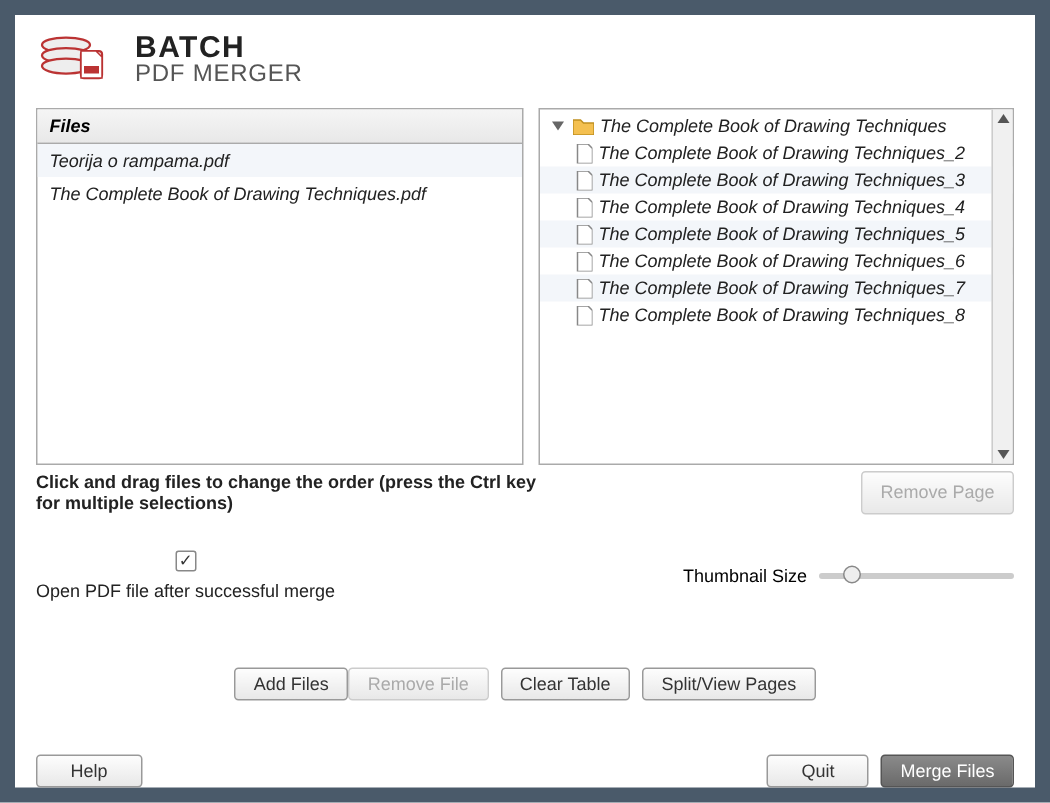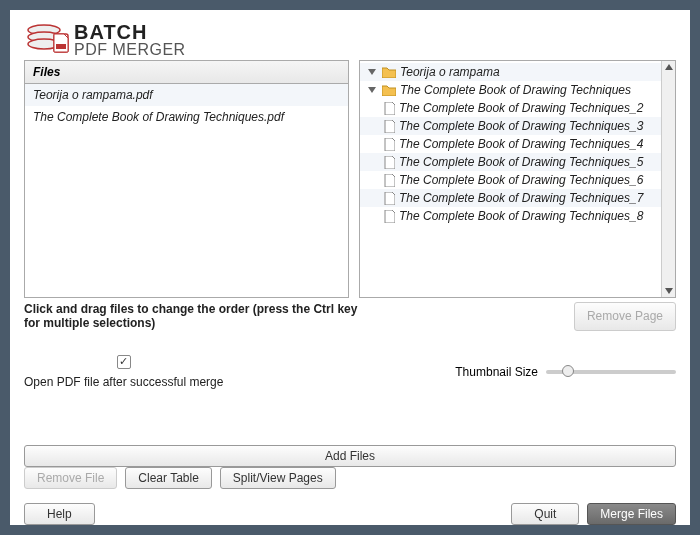--- a/index.html
+++ b/index.html
@@ -15,21 +15,22 @@
   background: #fff;
   margin: 10px;
   width: 680px;
   height: 515px;
   padding: 10px 14px 14px 14px;
   position: relative;
 }
 .header {
   display: flex;
   align-items: center;
-  gap: 0;
+  gap: 16px;
+  margin-bottom: 12px;
 }
 .logo-icon {
   width: 50px;
   height: 40px;
   position: relative;
 }
 .brand-text { line-height: 1; }
 .brand-top { font-size: 20px; font-weight: bold; letter-spacing: 1px; color: #222; }
 .brand-bot { font-size: 16px; color: #555; letter-spacing: 0.5px; }
 .panels {
@@ -177,23 +178,22 @@
   position: absolute;
   top: -5px;
   left: 16px;
   width: 12px; height: 12px;
   border-radius: 50%;
   background: #eee;
   border: 1px solid #888;
 }
 .row-actions {
   display: flex;
-  justify-content: flex-end;
-  margin-top: 56px;
-  flex-direction: column;
+  justify-content: center;
+  margin-top: 44px;
 }
 .row-actions-right { display: flex; gap: 8px; }
 .bottom-row {
   display: flex;
   justify-content: space-between;
   position: absolute;
   left: 14px; right: 14px; bottom: 0;
 }
 .bottom-right { display: flex; gap: 8px; }
 </style>
@@ -223,29 +223,20 @@
     <div class="panel-left">
       <div class="panel-header">Files</div>
       <div class="file-list">
         <div class="file-row">Teorija o rampama.pdf</div>
         <div class="file-row">The Complete Book of Drawing Techniques.pdf</div>
       </div>
     </div>
 
     <div class="panel-right">
       <div class="tree">
-        <div class="tree-row l1 alt">
-          <span class="tri"></span>
-          <span class="folder-icon">
-            <svg width="14" height="12">
-                <path d="M0 2 L5 2 L7 4 L14 4 L14 12 L0 12 Z" fill="#f4c050" stroke="#c09020"></path>
-              </svg>
-          </span>
-          <span>Teorija o rampama</span>
-        </div>
         <div class="tree-row l1">
           <span class="tri"></span>
           <span class="folder-icon">
             <svg width="14" height="12">
                 <path d="M0 2 L5 2 L7 4 L14 4 L14 12 L0 12 Z" fill="#f4c050" stroke="#c09020"></path>
               </svg>
           </span>
           <span>The Complete Book of Drawing Techniques</span>
         </div>
         <div class="tree-row l2">

